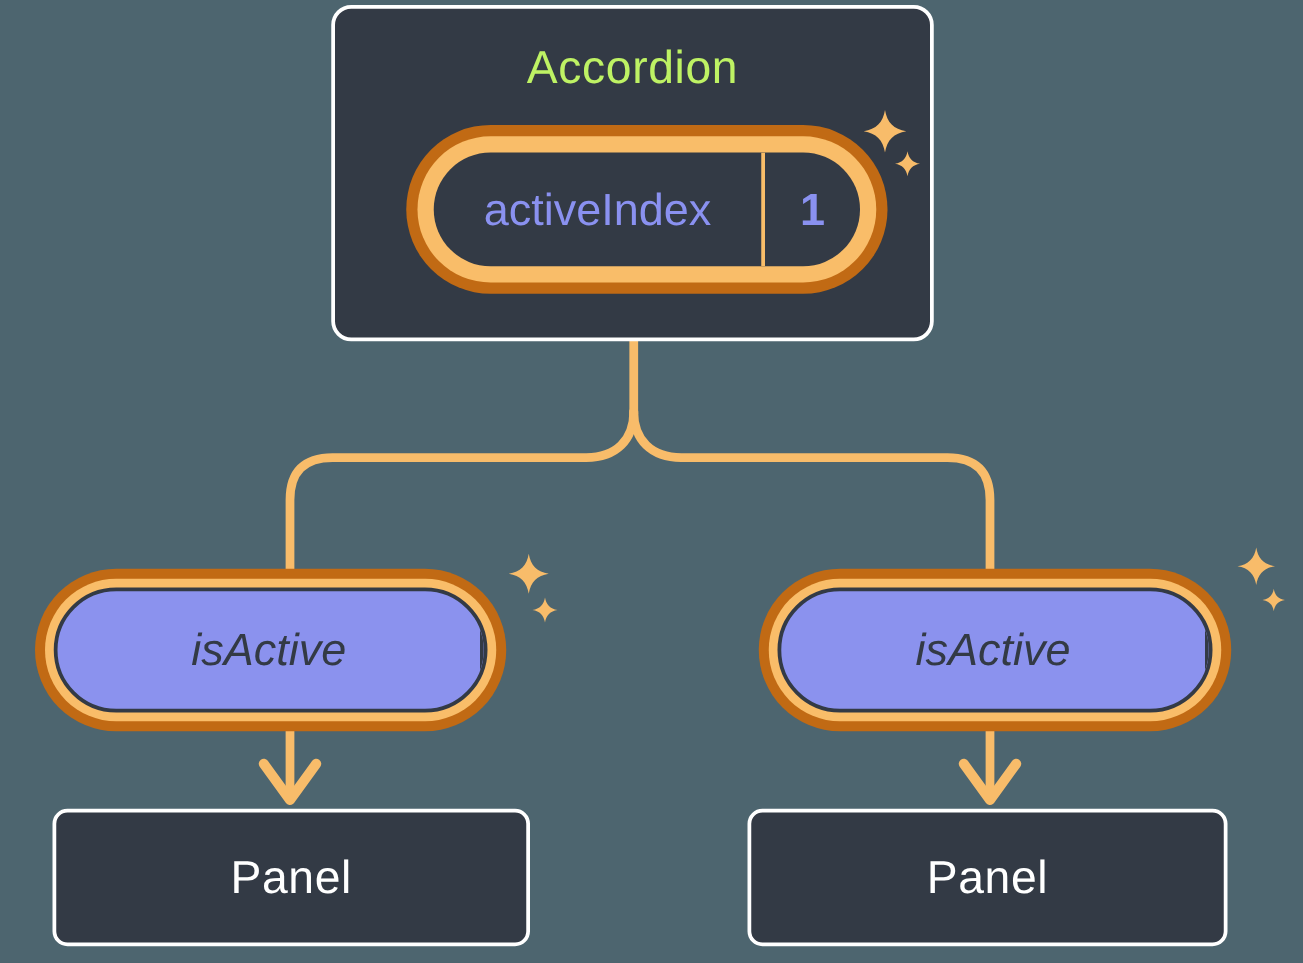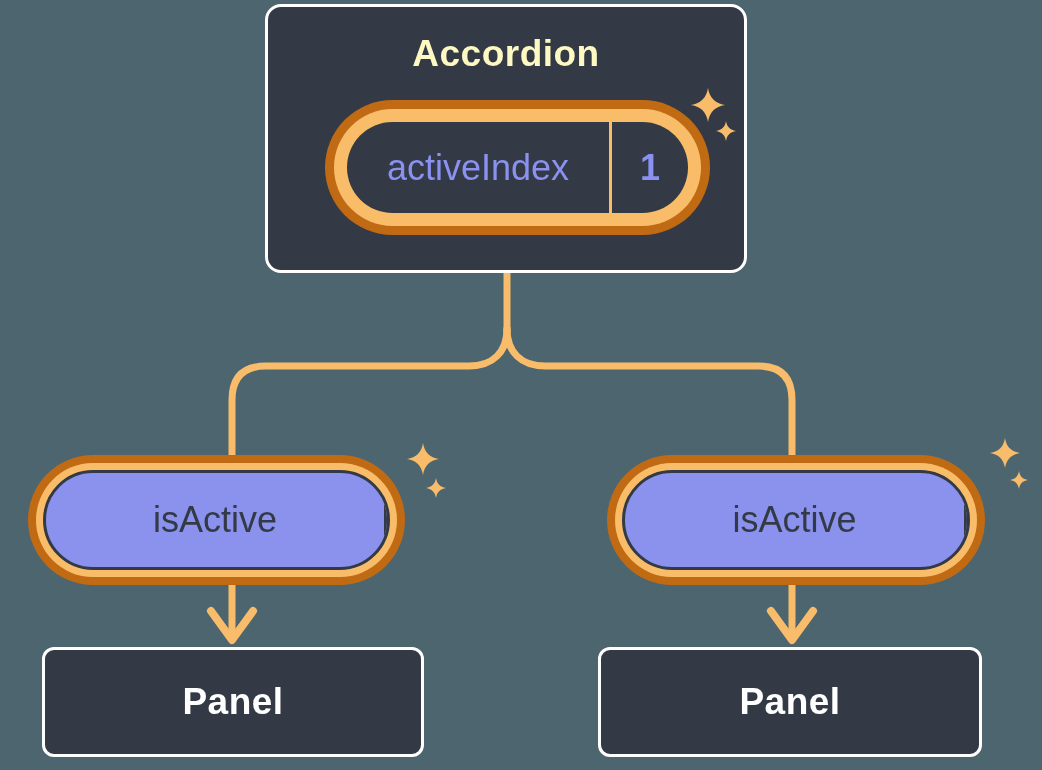--- a/index.html
+++ b/index.html
@@ -20,29 +20,29 @@
     background:#333a45;
     border:3px solid #ffffff;
     border-radius:16px;
     box-sizing:border-box;
     z-index:2;
   }
   .accordion-box{left:265px;top:4px;width:482px;height:269px;}
   .node-title{
     margin-top:26px;
     text-align:center;
-    color:#fef9c3;
+    color:#bef264;
     font-size:37px;
-    font-weight:700;
+    font-weight:400;
     letter-spacing:.5px;
   }
   .panel{
     display:flex;align-items:center;justify-content:center;
     border-radius:12px;
-    color:#ffffff;font-size:37px;font-weight:700;letter-spacing:.5px;
+    color:#ffffff;font-size:37px;font-weight:400;letter-spacing:.5px;
   }
   .panel-left{left:42px;top:647px;width:382px;height:110px;}
   .panel-right{left:598px;top:647px;width:384px;height:110px;}
 
   
   .pill-outer{
     position:absolute;
     background:#c16a14;
     border-radius:999px;
     box-sizing:border-box;
@@ -69,21 +69,21 @@
   
   .state{left:325px;top:100px;width:385px;height:135px;padding:9px;}
   .state .pill-mid{padding:13px;}
   .state .pill-core{background:#333a45;}
   .state .cell{color:#8a91f0;font-size:36px;}
   .state .cell.value{width:76px;font-weight:700;}
   .state .divider{background:#f9bd69;}
 
   
   .prop{padding:8px;}
-  .prop .pill-mid{padding:7px;}
+  .prop .pill-mid{padding:7px;font-style:italic;}
   .prop .pill-core{background:#8b92ee;border:3px solid #333a45;}
   .prop .cell{color:#333a45;font-size:36px;}
   .prop .cell.value{width:135px;font-weight:700;}
   .prop .divider{background:#333a45;}
   .prop-left{left:28px;top:455px;width:377px;height:130px;}
   .prop-right{left:607px;top:455px;width:378px;height:130px;}
 
   .stroke{fill:none;stroke:#f8bc6a;stroke-width:7;stroke-linecap:round;stroke-linejoin:round;}
   .arrowhead{stroke-width:8;}
   .spark{fill:#f8bc6a;}

